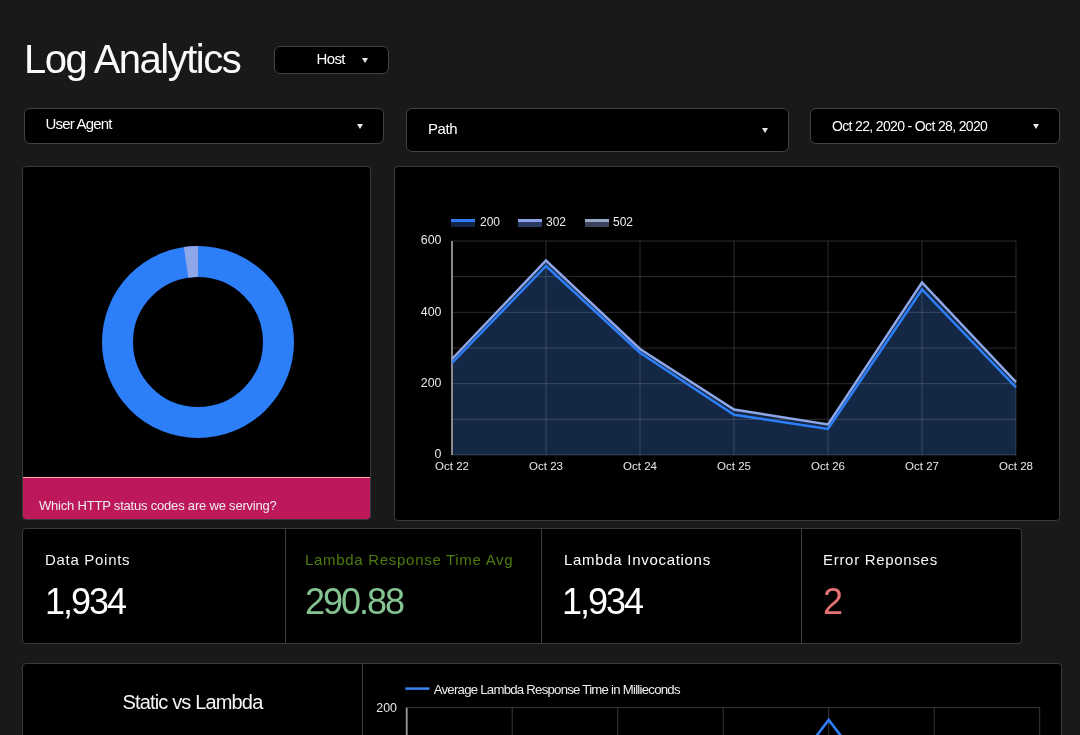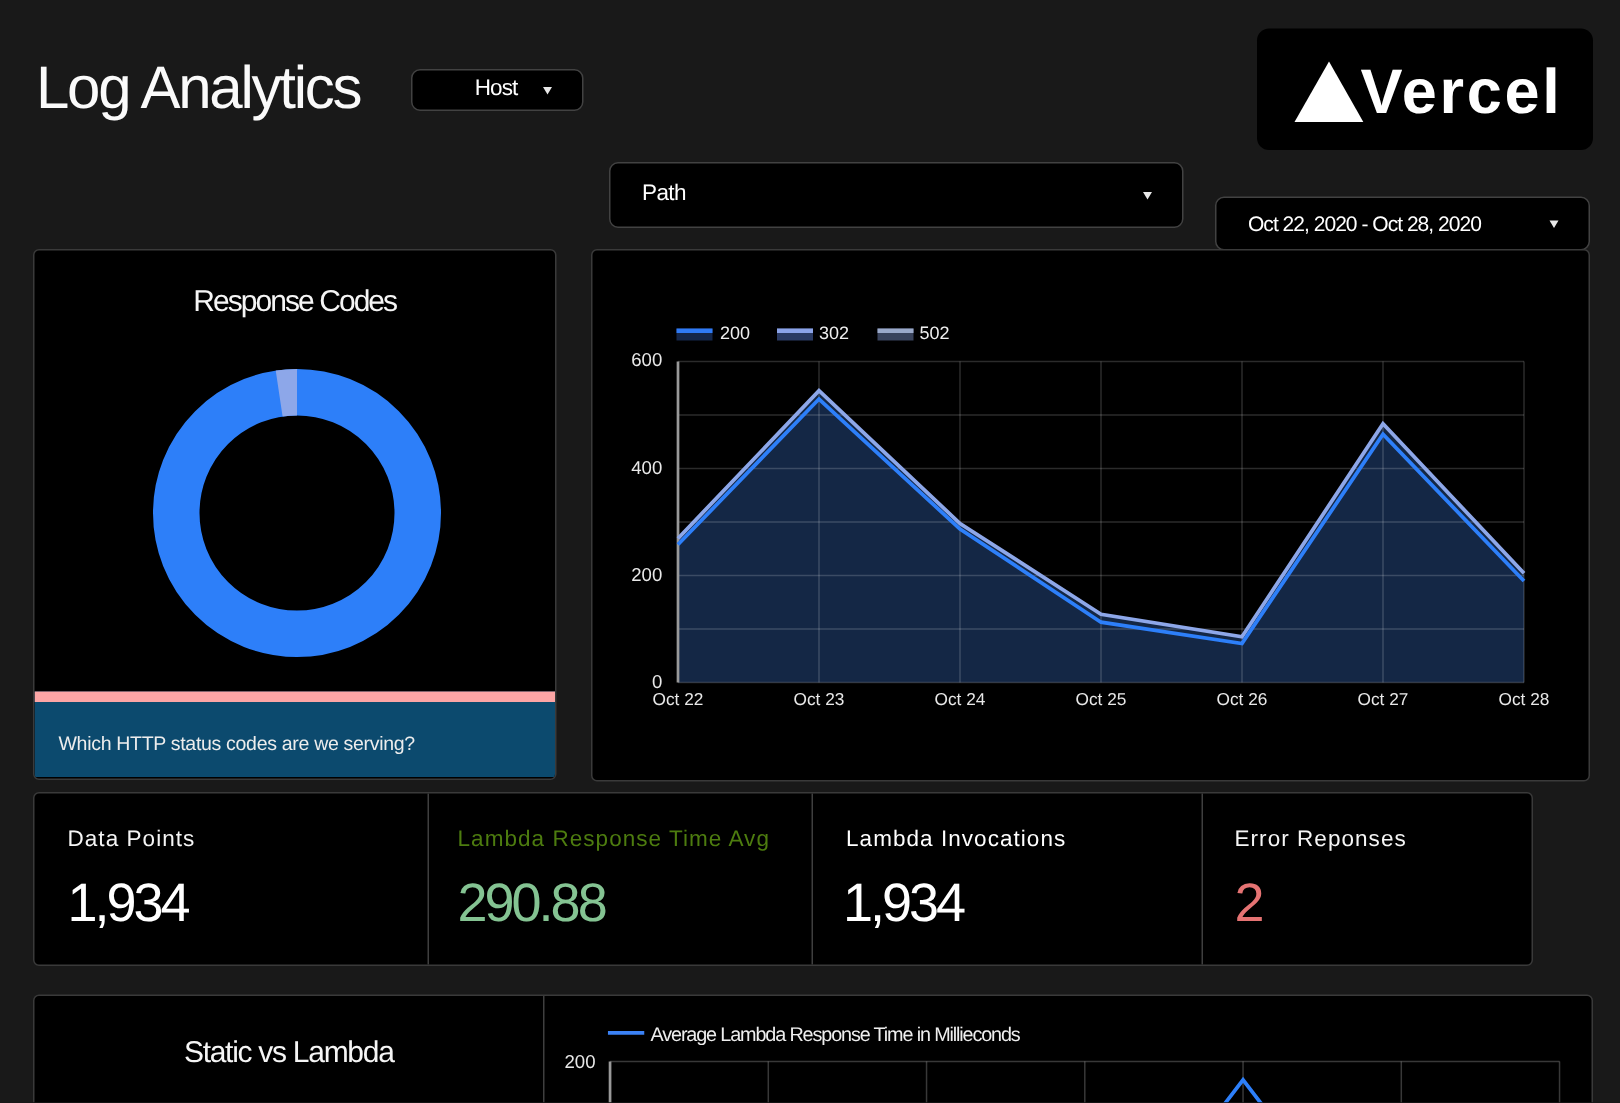--- a/index.html
+++ b/index.html
@@ -17,43 +17,40 @@
 <body>
 <div class="page">
 
   <div class="abs" style="left:24px;top:39px;font-size:40px;color:#fafafa;line-height:1;letter-spacing:-1.5px;">Log Analytics</div>
 
   <div class="select" style="left:274px;top:46px;width:115px;height:28px;padding-left:21px;">
     <span style="font-size:15px;margin-left:20.5px;margin-top:-3px;letter-spacing:-0.6px;">Host</span>
     <div class="caret" style="right:20px;"></div>
   </div>
 
-  <div class="abs" style="left:838px;top:19px;width:224px;height:81px;background:#000;border-radius:8px;">
-    <svg width="224" height="81" style="position:absolute;left:0;top:0;">
-      <polygon points="25,62.3 70.9,62.3 48,22" fill="#fff"></polygon>
-      <text x="69" y="56" font-family="Liberation Sans" font-size="42" font-weight="bold" style="letter-spacing:1.8px" fill="#fff">Vercel</text>
-    </svg>
+
+  <div class="select" style="left:24px;top:108px;width:360px;height:36px;">
+    <span style="font-size:15px;margin-left:20.5px;margin-top:-5px;letter-spacing:-0.8px;">User Agent</span>
+    <div class="caret" style="right:20px;"></div>
   </div>
-
   <div class="select" style="left:406px;top:108px;width:383px;height:44px;">
     <span style="font-size:15px;margin-left:21px;margin-top:-4px;letter-spacing:-0.4px;">Path</span>
     <div class="caret" style="right:20px;"></div>
   </div>
-  <div class="select" style="left:810px;top:108px;width:250px;height:36px;margin-top:23px;">
+  <div class="select" style="left:810px;top:108px;width:250px;height:36px;">
     <span style="font-size:14px;margin-left:21px;letter-spacing:-0.65px;">Oct 22, 2020 - Oct 28, 2020</span>
     <div class="caret" style="right:20px;"></div>
   </div>
 
   <div class="panel" style="left:22px;top:166px;width:349px;height:354px;overflow:hidden;">
-    <div class="abs" style="left:0;top:23.5px;width:100%;text-align:center;font-size:20px;letter-spacing:-1.3px;color:#f5f5f5;line-height:1;">Response Codes</div>
     <svg width="349" height="297" style="position:absolute;left:0;top:0;">
       <circle cx="175" cy="175" r="80.5" fill="none" stroke="#2d7ff9" stroke-width="31"></circle>
       <path d="M 160.81 80.06 A 96 96 0 0 1 175 79 L 175 110 A 65 65 0 0 0 165.39 110.71 Z" fill="#8da7e9"></path>
     </svg>
-    <div class="abs" style="left:0;top:294px;width:347px;height:57px;background:#0c4a6e;border-top:7px solid #fca5a5;">
+    <div class="abs" style="left:0;top:310px;width:347px;height:57px;background:#be185d;border-top:1px solid #fca5a5;">
       <div class="abs" style="left:16px;top:20.5px;font-size:13px;letter-spacing:-0.2px;color:#ededed;line-height:1;">Which HTTP status codes are we serving?</div>
     </div>
   </div>
 
   <div class="panel" style="left:394px;top:166px;width:666px;height:355px;">
 
     <div class="abs" style="left:56px;top:51.5px;width:24px;height:8.5px;background:#14264a;border-top:3px solid #2f7af5;"></div>
     <div class="abs" style="left:85px;top:49px;font-size:12px;color:#eee;line-height:1;">200</div>
     <div class="abs" style="left:123px;top:51.5px;width:24px;height:8.5px;background:#2a3a63;border-top:3px solid #8ba3e8;"></div>
     <div class="abs" style="left:151px;top:49px;font-size:12px;color:#eee;line-height:1;">302</div>

